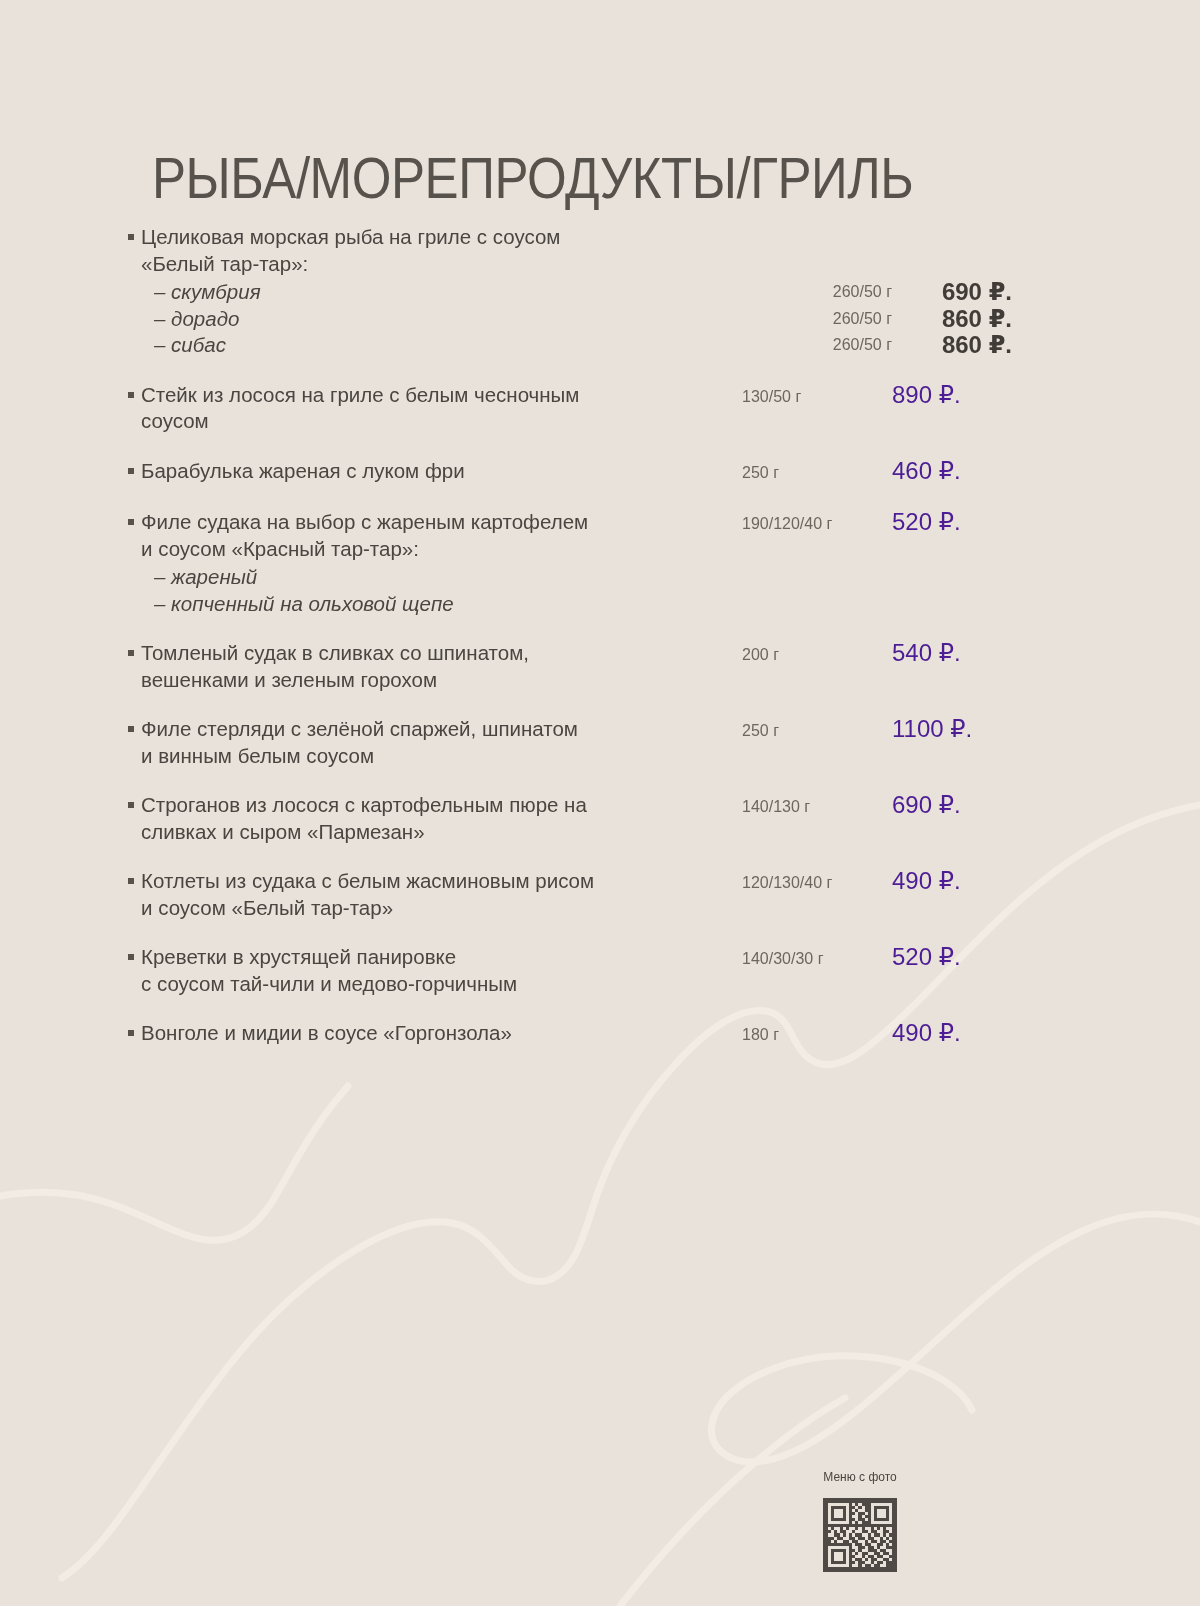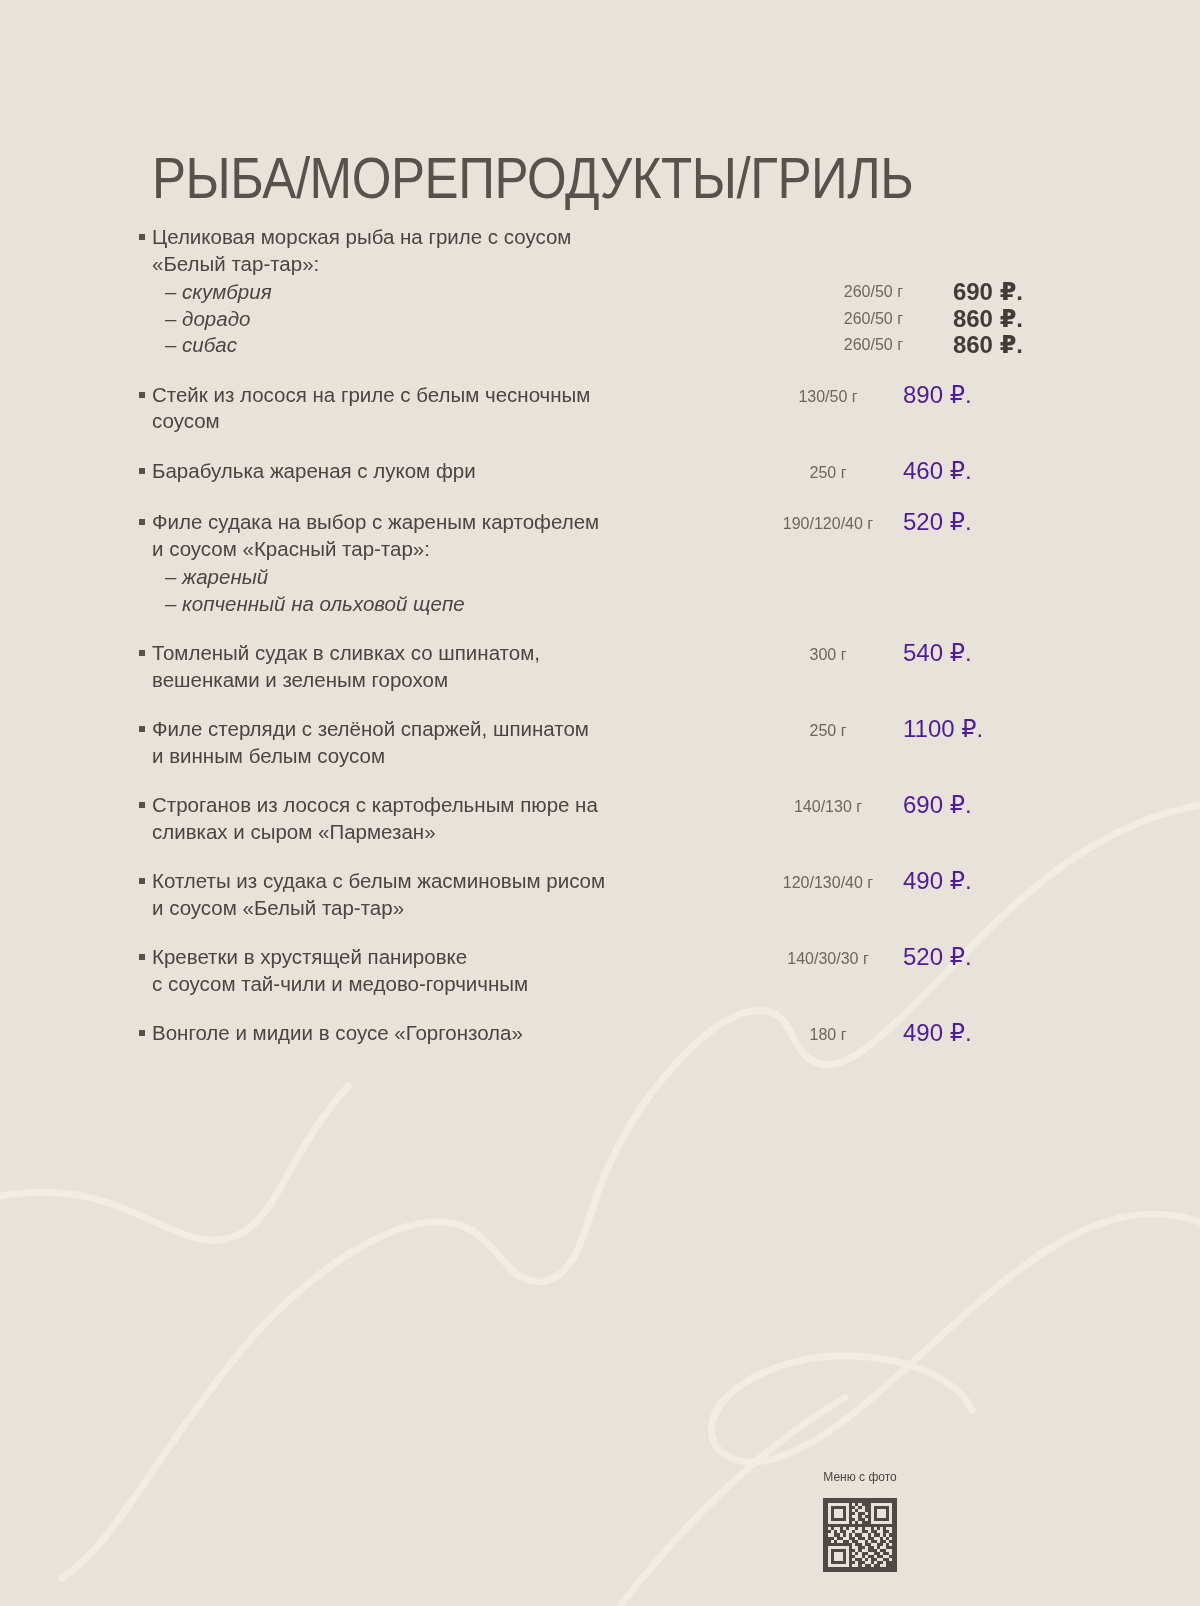--- a/index.html
+++ b/index.html
@@ -45,21 +45,21 @@
     font-weight: 400;
     color: #57524c;
     transform: scaleX(0.88);
     transform-origin: left top;
     white-space: nowrap;
   }
 
   
   .menu {
     position: absolute;
-    left: 139px;
+    left: 128px;
     top: 224px;
     width: 884px;
   }
 
   .item {
     position: relative;
     margin-bottom: 23px;
   }
   .item:last-child { margin-bottom: 4px; }
 
@@ -85,21 +85,21 @@
     flex: 1 1 auto;
     font-size: 20.5px;
     line-height: 26.5px;
     color: #4a4540;
     padding-right: 10px;
     max-width: 625px;
   }
 
   .weight {
     flex: 0 0 150px;
-    text-align: center;
+    text-align: left;
     font-size: 16px;
     line-height: 26.5px;
     color: #6d665e;
     padding-top: 2px;
     white-space: nowrap;
   }
 
   .price {
     flex: 0 0 120px;
     font-size: 24px;
@@ -281,21 +281,21 @@
         </div>
       </div>
     </div>
 
     <div class="item">
       <div class="item-main">
         <div class="bullet">
             <i></i>
           </div>
         <div class="name">Томленый судак в сливках со шпинатом,<br>вешенками и зеленым горохом</div>
-        <div class="weight">300 г</div>
+        <div class="weight">200 г</div>
         <div class="price">540 ₽.</div>
       </div>
     </div>
 
     <div class="item">
       <div class="item-main">
         <div class="bullet">
             <i></i>
           </div>
         <div class="name">Филе стерляди с зелёной спаржей, шпинатом<br>и винным белым соусом</div>

